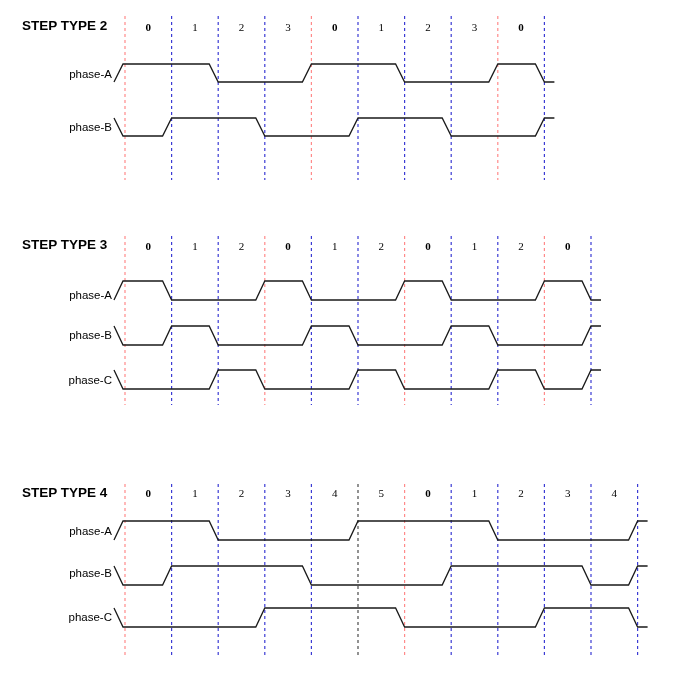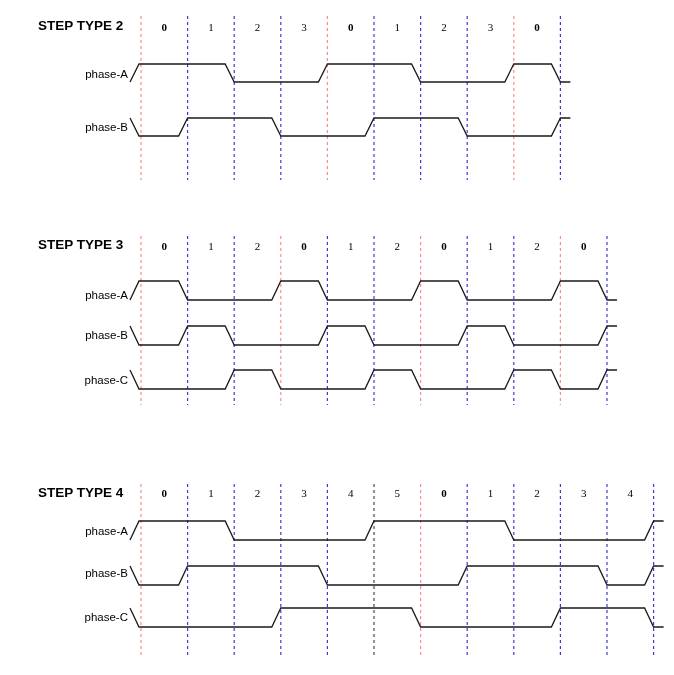--- a/index.html
+++ b/index.html
@@ -1,21 +1,21 @@
 <!DOCTYPE html>
 <html><head>
 <meta charset="utf-8">
 <style>
   html,body{margin:0;padding:0;}
   body{
     width:674px;height:675px;background:#ffffff;
     font-family:"Liberation Sans", sans-serif;
     position:relative;overflow:hidden;
   }
-  .diagram{position:absolute;left:16px;top:0;width:560px;height:675px;}
+  .diagram{position:absolute;left:0;top:0;width:560px;height:675px;}
   svg{display:block;}
   .title-txt{font-size:13.5px;font-weight:bold;fill:#000;font-family:"Liberation Sans",sans-serif;}
   .phase-txt{font-size:11.5px;fill:#000;font-family:"Liberation Sans",sans-serif;}
   .step-num{font-size:11px;fill:#000;font-family:"Liberation Serif",serif;text-anchor:middle;}
   .step-num.bold{font-weight:bold;}
   .wave{fill:none;stroke:#1a1a1a;stroke-width:1.3;}
   .gl-red{stroke:#ff8a8a;stroke-width:1.2;stroke-dasharray:3 3;}
   .gl-blue{stroke:#3b3bd4;stroke-width:1.2;stroke-dasharray:3 3;}
   .gl-dark{stroke:#4a4a4a;stroke-width:1.2;stroke-dasharray:3 3;}
 </style>

